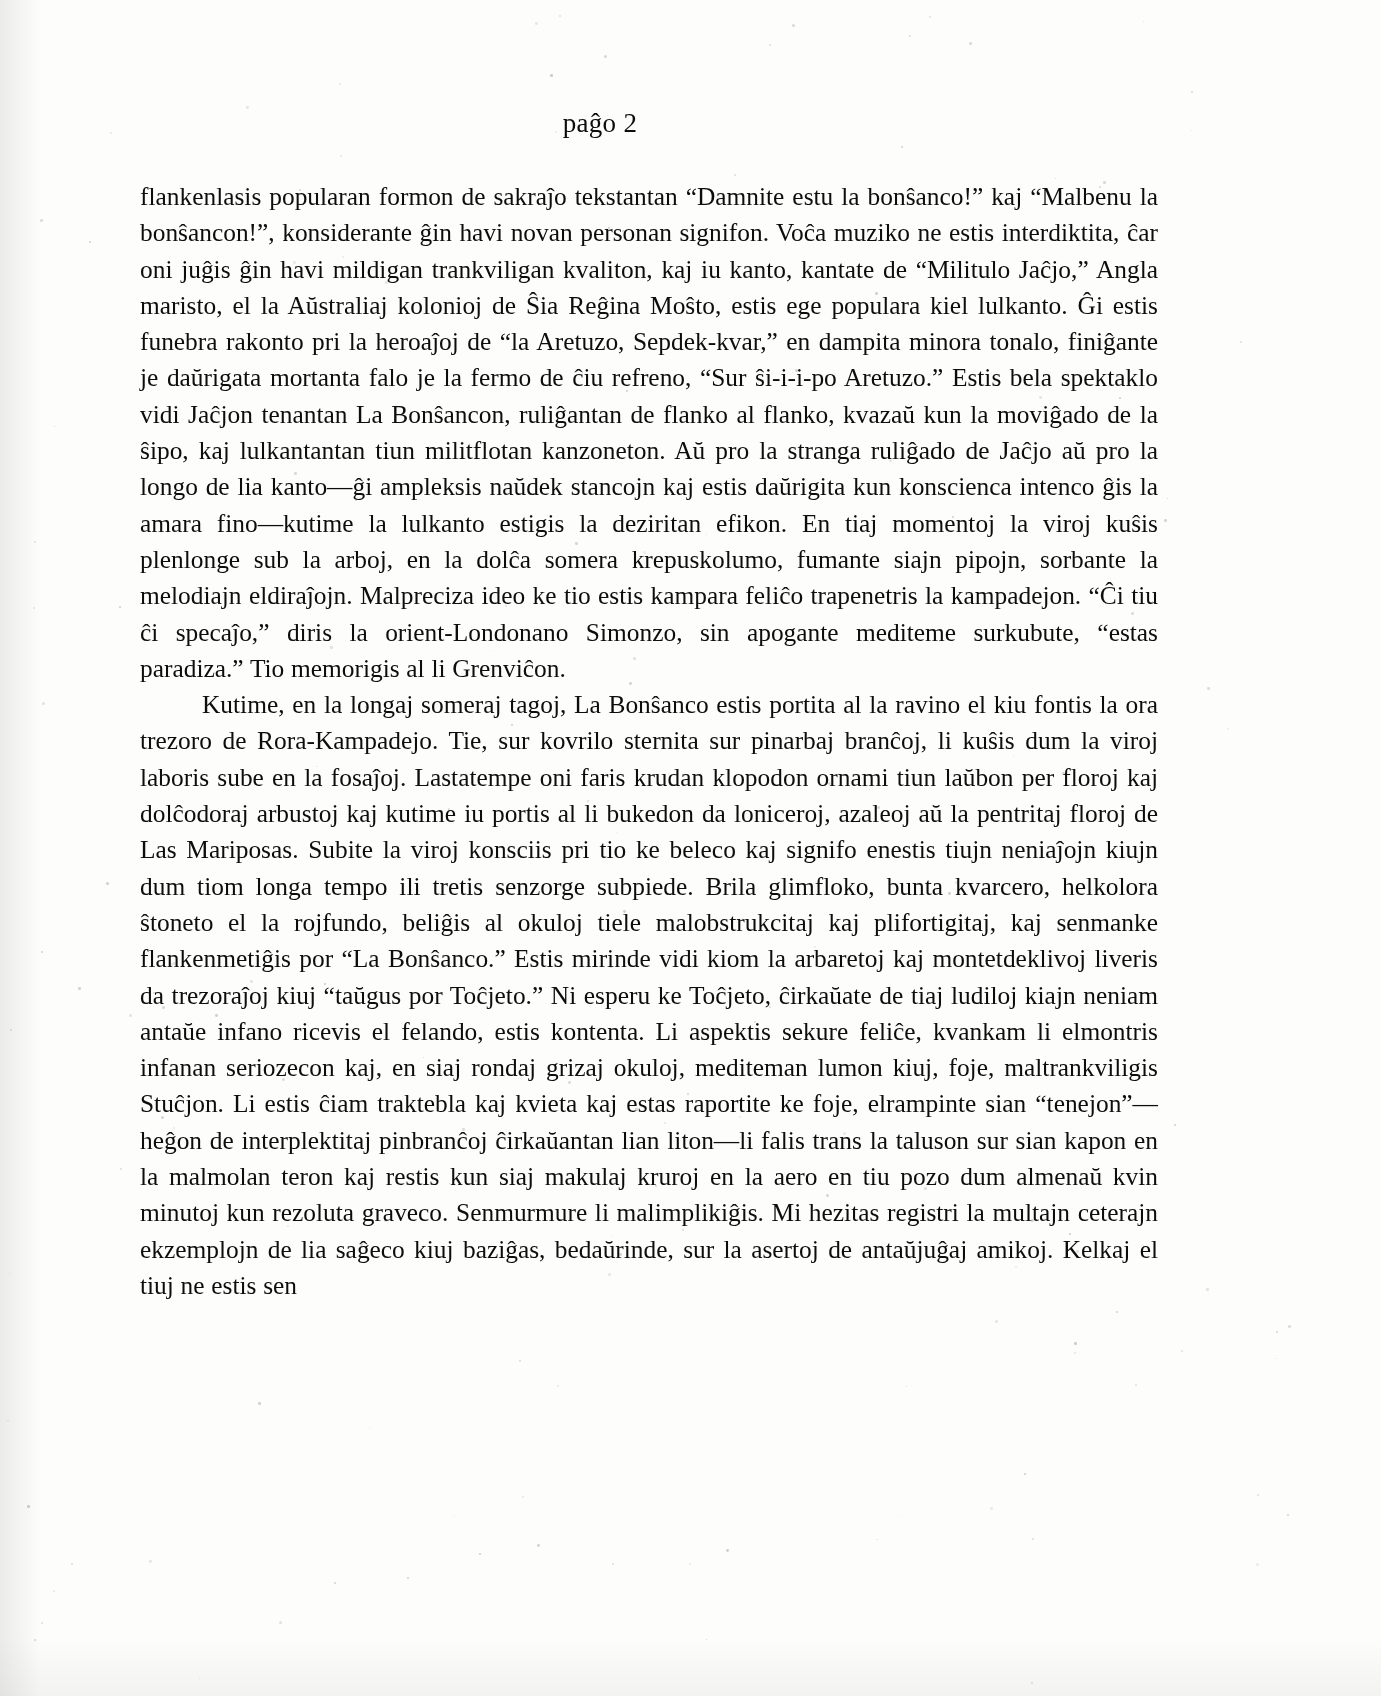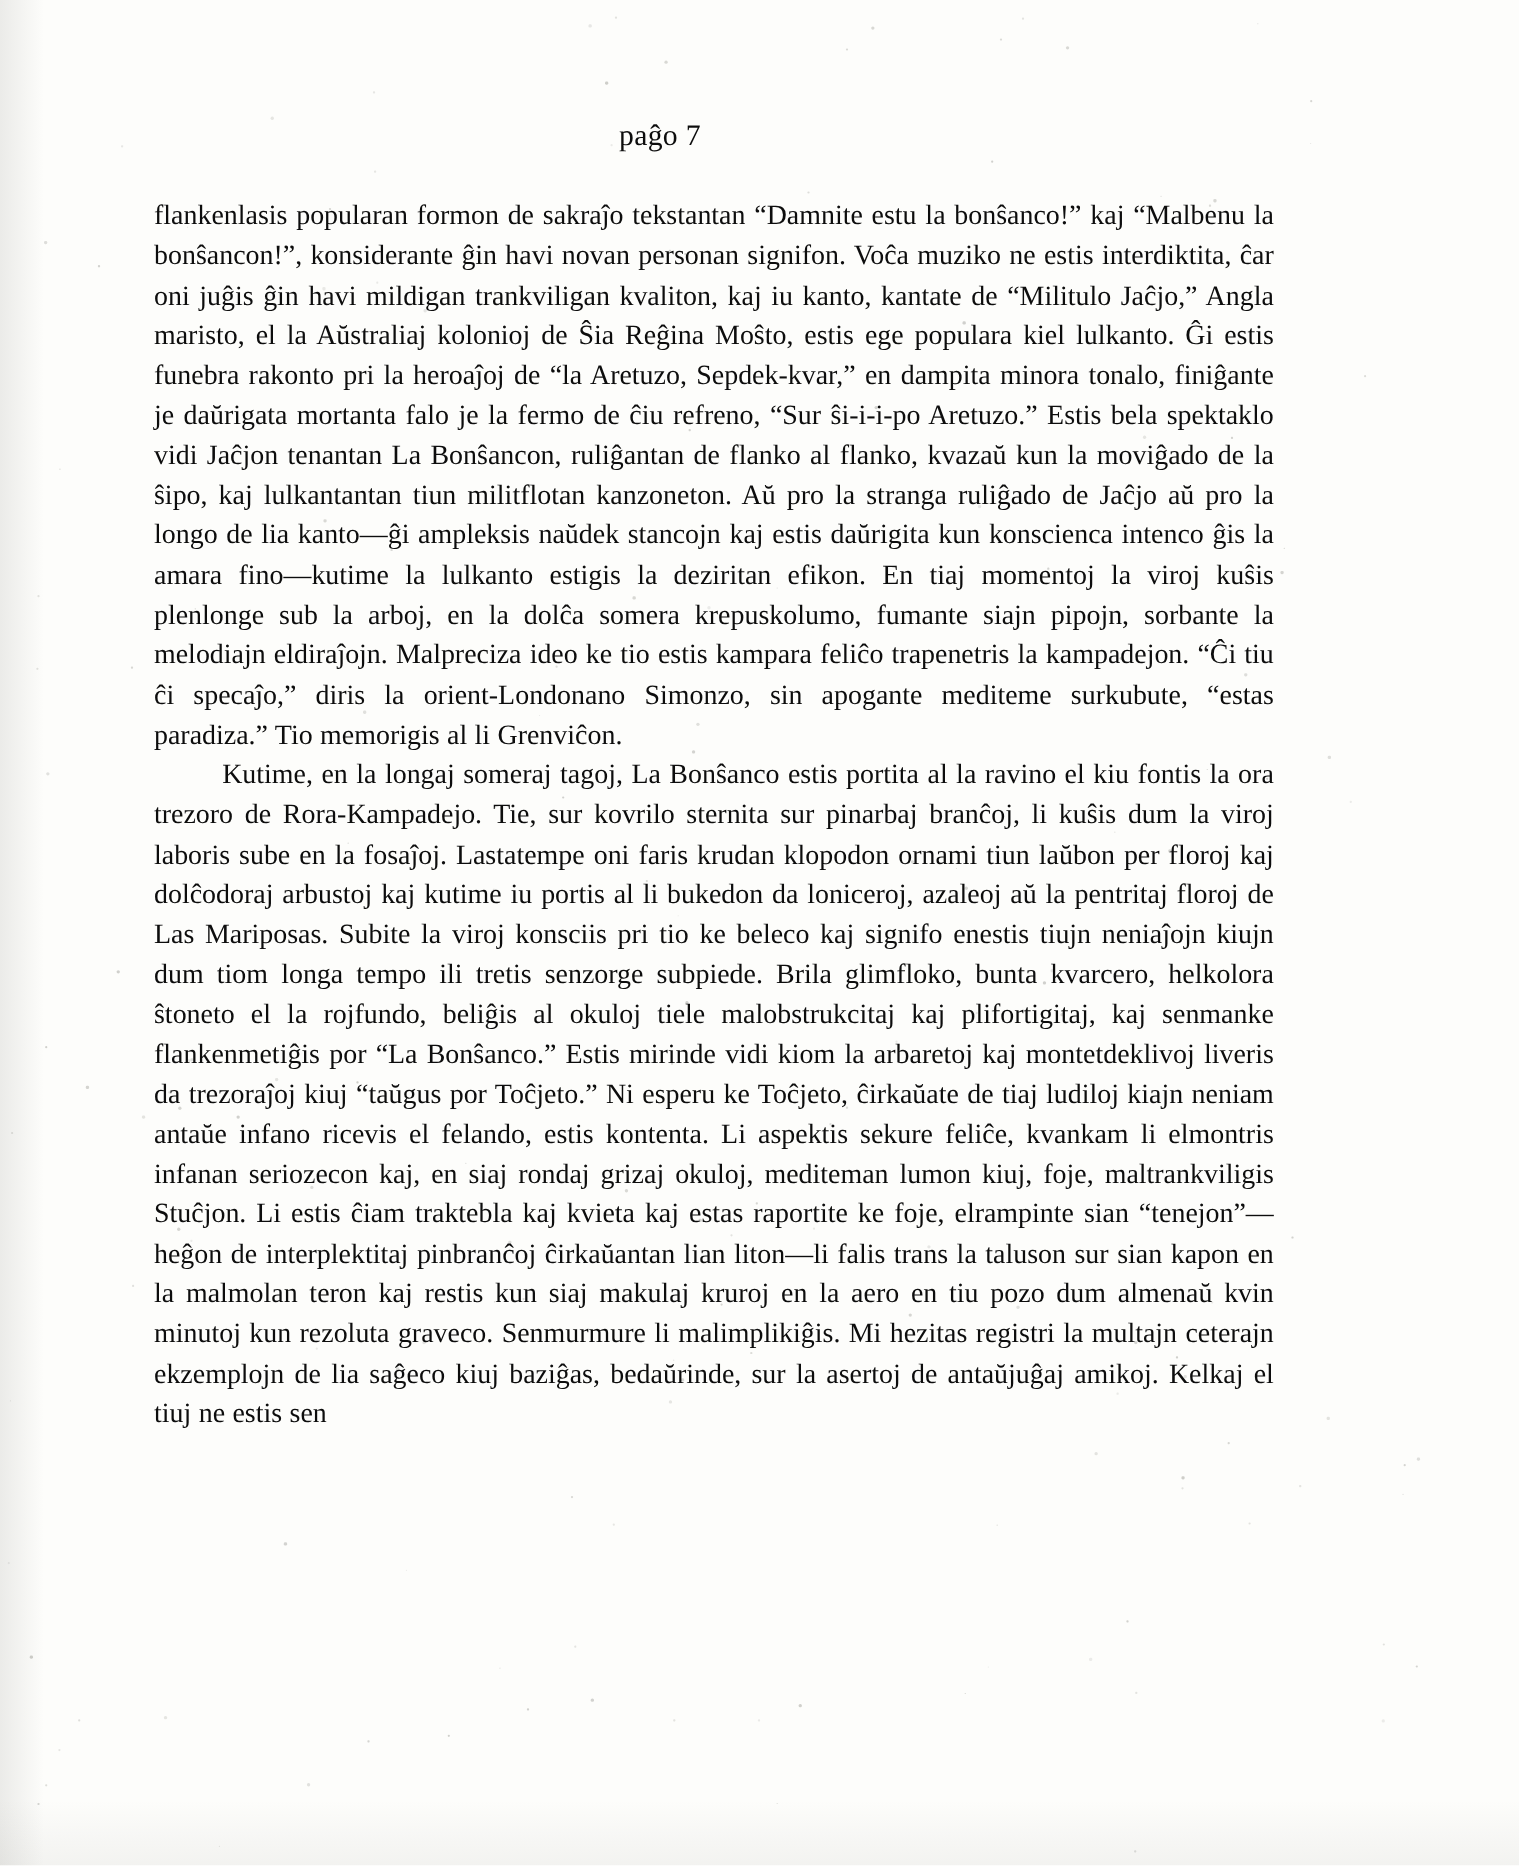--- a/index.html
+++ b/index.html
@@ -278,18 +278,18 @@
     <div class="speck" style="width: 2.5px; height: 2.5px; left: 78px; top: 987px; opacity: 0.6;"></div>
     <div class="speck" style="width: 1.4px; height: 1.4px; left: 898px; top: 1515px; opacity: 0.3;"></div>
     <div class="speck" style="width: 2px; height: 2px; left: 769px; top: 44px; opacity: 0.51;"></div>
   </div>
 
 <div class="vignette-left"></div>
 <div class="vignette-bottom"></div>
 
 <div class="binding-edge"></div>
 
-<div class="page-number">paĝo 7</div>
+<div class="page-number">paĝo 2</div>
 
 <div class="body-text">
   <p>flankenlasis popularan formon de sakraĵo tekstantan “Damnite estu la bonŝanco!” kaj “Malbenu la bonŝancon!”,  konsiderante ĝin havi novan personan  signifon. Voĉa muziko ne estis interdiktita, ĉar oni juĝis ĝin havi mildigan trankviligan kvaliton, kaj iu kanto, kantate de “Militulo Jaĉjo,” Angla maristo, el la Aŭstraliaj kolonioj de Ŝia Reĝina Moŝto, estis ege populara kiel lulkanto. Ĝi estis funebra rakonto pri la heroaĵoj de “la Aretuzo, Sepdek-kvar,” en dampita minora tonalo, finiĝante je daŭrigata mortanta falo je la fermo de ĉiu refreno, “Sur ŝi-i-i-po Aretuzo.” Estis bela spektaklo vidi Jaĉjon tenantan La Bonŝancon, ruliĝantan de flanko al flanko, kvazaŭ kun la moviĝado de la ŝipo, kaj lulkantantan tiun militflotan kanzoneton. Aŭ pro la stranga ruliĝado de Jaĉjo aŭ pro la longo de lia kanto—ĝi ampleksis naŭdek stancojn kaj estis daŭrigita kun konscienca intenco ĝis la amara fino—kutime la lulkanto estigis la deziritan efikon. En tiaj momentoj la viroj kuŝis plenlonge sub la arboj, en la dolĉa somera krepuskolumo, fumante siajn pipojn, sorbante la melodiajn eldiraĵojn. Malpreciza ideo ke tio estis kampara feliĉo trapenetris la kampadejon. “Ĉi tiu ĉi specaĵo,” diris la orient-Londonano Simonzo, sin apogante mediteme surkubute, “estas paradiza.” Tio memorigis al li Grenviĉon.</p>
   <p class="indent">Kutime, en la longaj someraj tagoj, La Bonŝanco estis portita al la ravino el kiu fontis la ora trezoro de Rora-Kampadejo. Tie, sur kovrilo sternita sur pinarbaj branĉoj, li kuŝis dum la viroj laboris sube en la fosaĵoj. Lastatempe oni faris krudan klopodon ornami tiun laŭbon per floroj kaj dolĉodoraj arbustoj kaj kutime iu portis al li bukedon da loniceroj, azaleoj aŭ la pentritaj floroj de Las Mariposas. Subite la viroj konsciis pri tio ke beleco kaj signifo enestis tiujn neniaĵojn kiujn dum tiom longa tempo ili tretis senzorge subpiede. Brila glimfloko, bunta kvarcero, helkolora ŝtoneto el la rojfundo, beliĝis al okuloj tiele malobstrukcitaj kaj plifortigitaj, kaj senmanke flankenmetiĝis por “La Bonŝanco.” Estis mirinde vidi kiom la arbaretoj kaj montetdeklivoj liveris da trezoraĵoj kiuj “taŭgus por Toĉjeto.” Ni esperu ke Toĉjeto, ĉirkaŭate de tiaj ludiloj kiajn neniam antaŭe infano ricevis el felando, estis kontenta. Li aspektis sekure feliĉe, kvankam li elmontris infanan seriozecon kaj, en siaj rondaj grizaj okuloj, mediteman lumon kiuj, foje, maltrankviligis Stuĉjon. Li estis ĉiam traktebla kaj kvieta kaj estas raportite ke foje, elrampinte sian “tenejon”—heĝon de interplektitaj pinbranĉoj ĉirkaŭantan lian liton—li falis trans la taluson sur sian kapon en la malmolan teron kaj restis kun siaj makulaj kruroj en la aero en tiu pozo dum almenaŭ kvin minutoj kun rezoluta graveco. Senmurmure li malimplikiĝis. Mi hezitas registri la multajn ceterajn ekzemplojn de lia saĝeco kiuj baziĝas, bedaŭrinde, sur la asertoj de antaŭjuĝaj amikoj. Kelkaj el tiuj ne estis sen</p>
 </div>
 
 </body></html>

